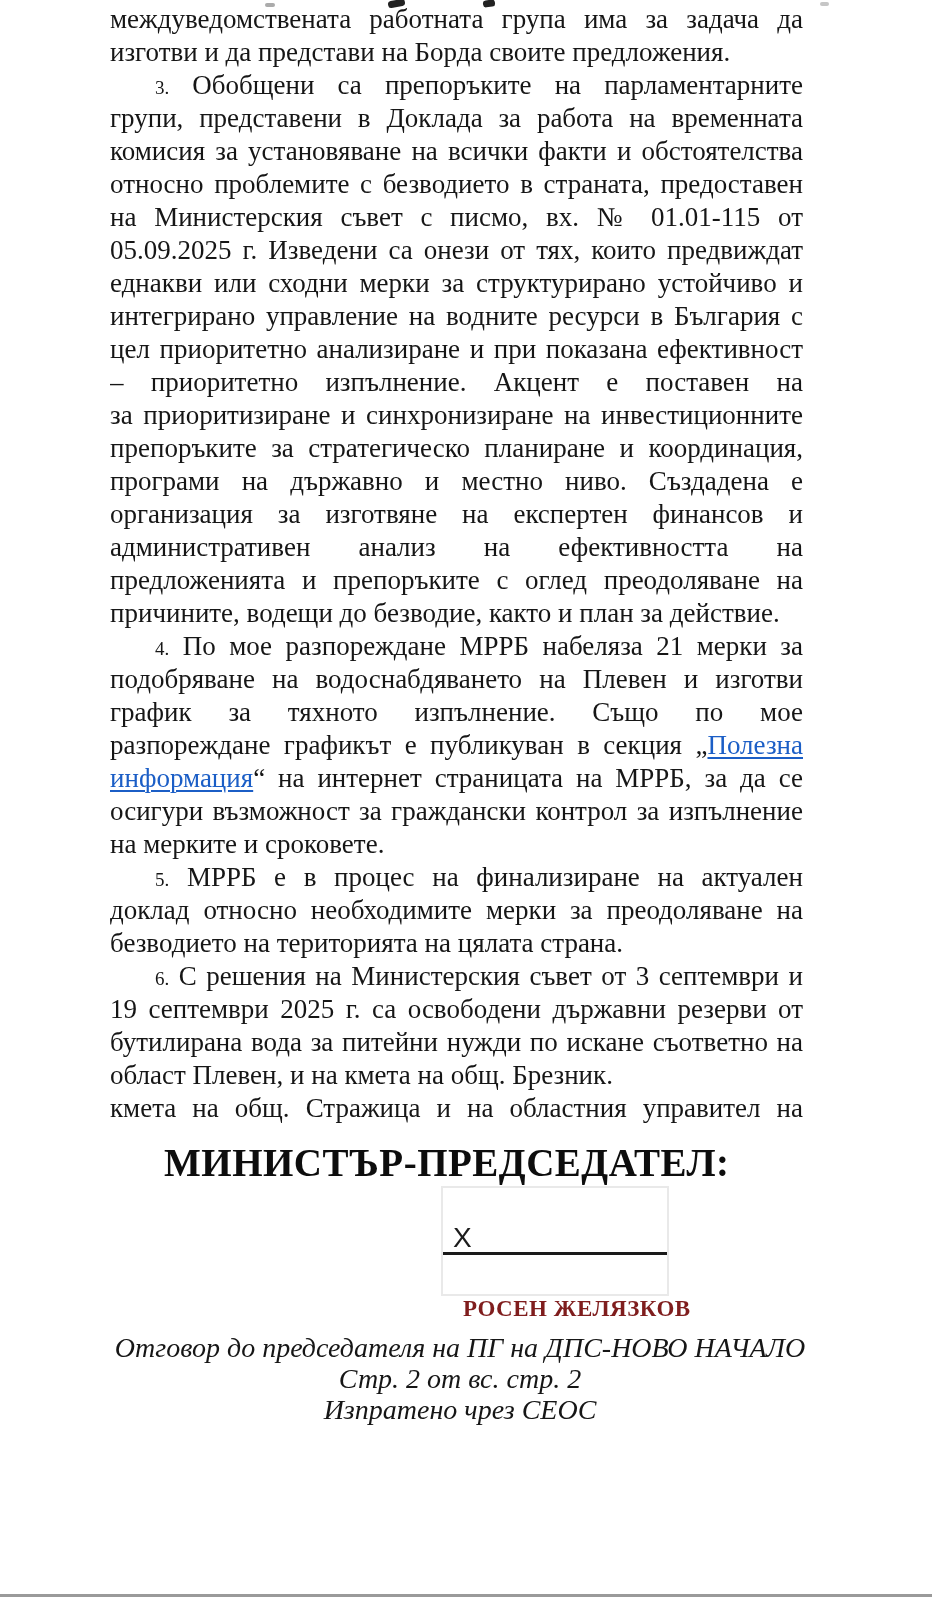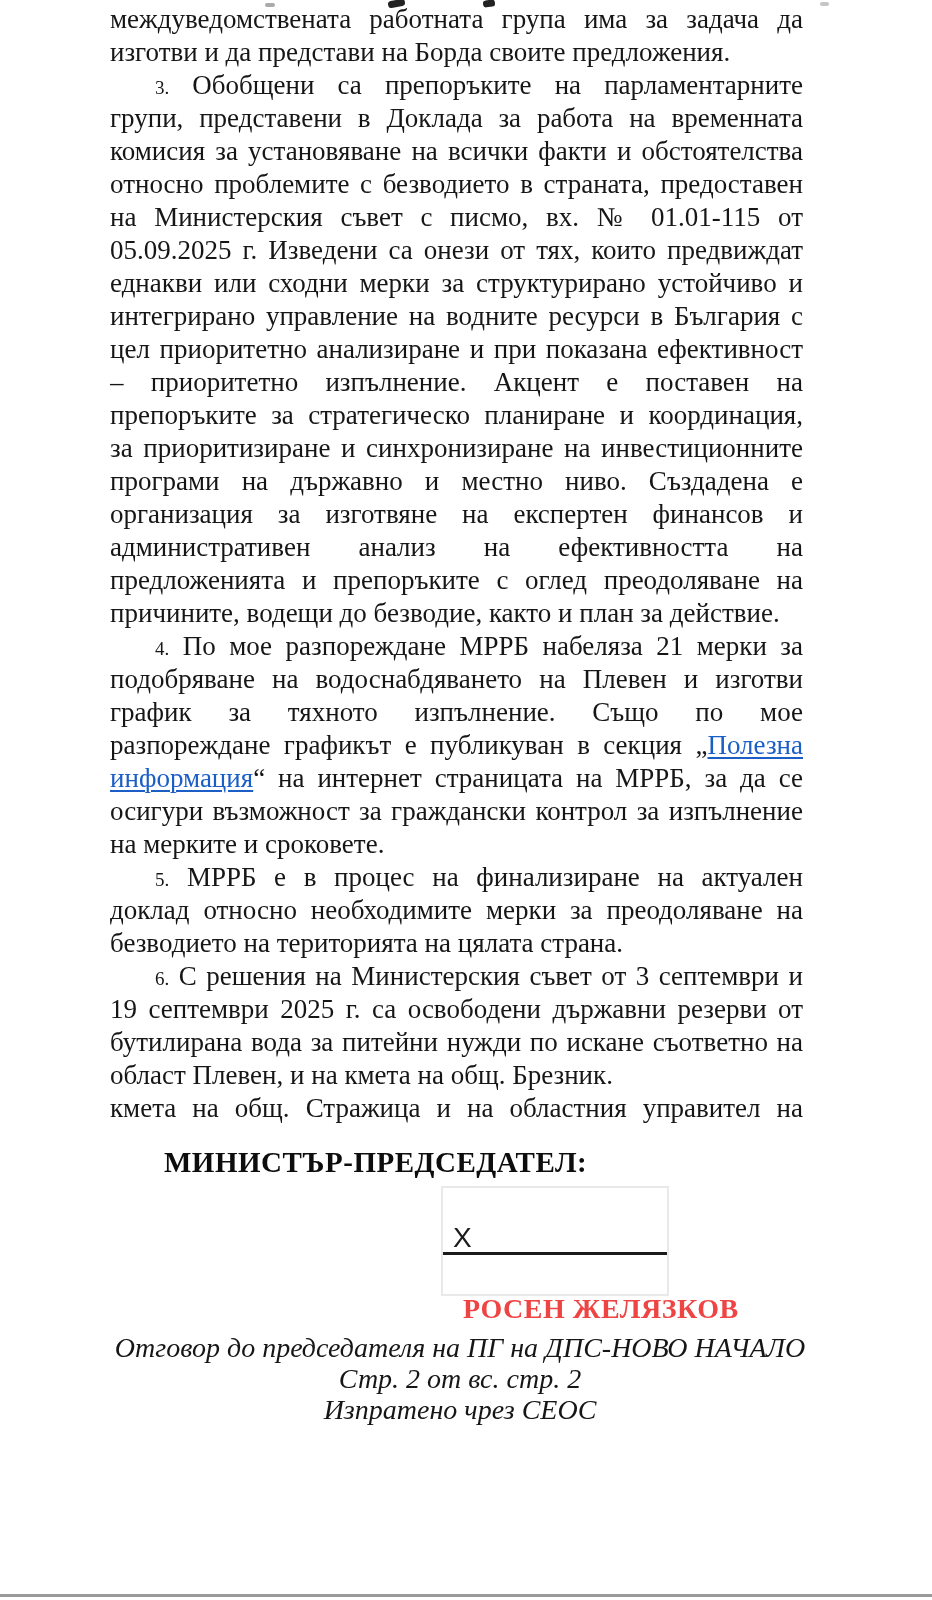--- a/index.html
+++ b/index.html
@@ -45,21 +45,21 @@
     text-decoration-thickness: 2px;
     text-underline-offset: 3px;
     cursor: pointer;
   }
 
   
   .sig-heading {
     position: absolute;
     left: 164px; top: 1146px;
     font-weight: bold;
-    font-size: 29px;
+    font-size: 39px;
     line-height: 33px;
     letter-spacing: 0.5px;
     color: #0d0d0d;
   }
   .sig-box {
     position: absolute;
     left: 441px; top: 1186px;
     width: 228px; height: 110px;
     border: 2px solid var(--sigbox-border, #e9e9e9);
     box-sizing: border-box;
@@ -76,24 +76,24 @@
   .sig-line {
     position: absolute;
     left: 0; right: 0; top: 64px;
     height: 3px;
     background: var(--sigline-color, #1a1a1a);
   }
   .sig-name {
     position: absolute;
     left: 463px; top: 1292px;
     font-weight: bold;
-    font-size: 28px;
+    font-size: 23px;
     line-height: 33px;
     letter-spacing: 0.5px;
-    color: #ef4444;
+    color: #7f1d1d;
   }
 
   
   .doc-footer {
     position: absolute;
     left: 0; top: 1332px;
     width: 920px;
     text-align: center;
     font-style: italic;
     font-size: 28px;
@@ -131,22 +131,22 @@
         <div class="line indent"><span class="pnum">3.</span><span> Обобщени са препоръките на парламентарните</span></div>
         <div class="line"><span>групи, представени в Доклада за работа на временната</span></div>
         <div class="line"><span>комисия за установяване на всички факти и обстоятелства</span></div>
         <div class="line"><span>относно проблемите с безводието в страната, предоставен</span></div>
         <div class="line"><span>на Министерския съвет с писмо, вх. № 01.01-115 от</span></div>
         <div class="line"><span>05.09.2025 г. Изведени са онези от тях, които предвиждат</span></div>
         <div class="line"><span>еднакви или сходни мерки за структурирано устойчиво и</span></div>
         <div class="line"><span>интегрирано управление на водните ресурси в България с</span></div>
         <div class="line"><span>цел приоритетно анализиране и при показана ефективност</span></div>
         <div class="line"><span>– приоритетно изпълнение. Акцент е поставен на</span></div>
+        <div class="line"><span>за приоритизиране и синхронизиране на инвестиционните</span></div>
         <div class="line"><span>препоръките за стратегическо планиране и координация,</span></div>
-        <div class="line"><span>за приоритизиране и синхронизиране на инвестиционните</span></div>
         <div class="line"><span>програми на държавно и местно ниво. Създадена е</span></div>
         <div class="line"><span>организация за изготвяне на експертен финансов и</span></div>
         <div class="line"><span>административен анализ на ефективността на</span></div>
         <div class="line"><span>предложенията и препоръките с оглед преодоляване на</span></div>
         <div class="line last"><span>причините, водещи до безводие, както и план за действие.</span></div>
       </div>
       <div class="para">
         <div class="line indent"><span class="pnum">4.</span><span> По мое разпореждане МРРБ набеляза 21 мерки за</span></div>
         <div class="line"><span>подобряване на водоснабдяването на Плевен и изготви</span></div>
         <div class="line"><span>график за тяхното изпълнение. Също по мое</span></div>

